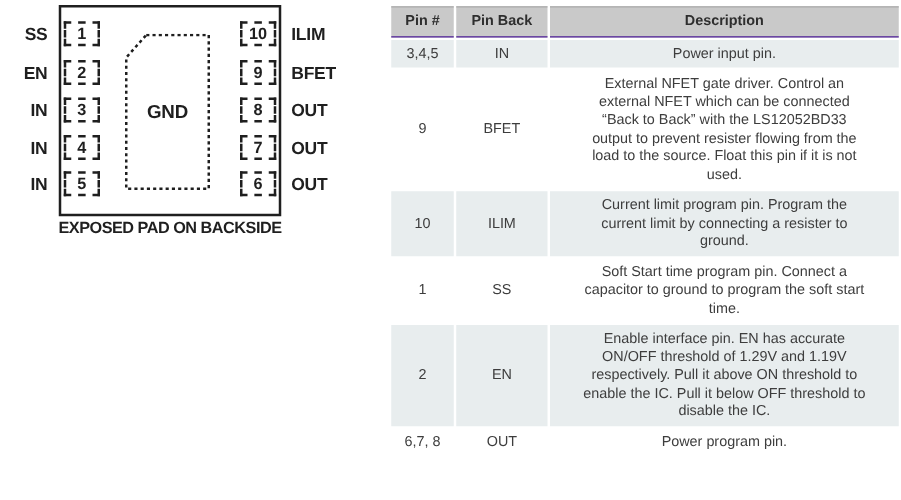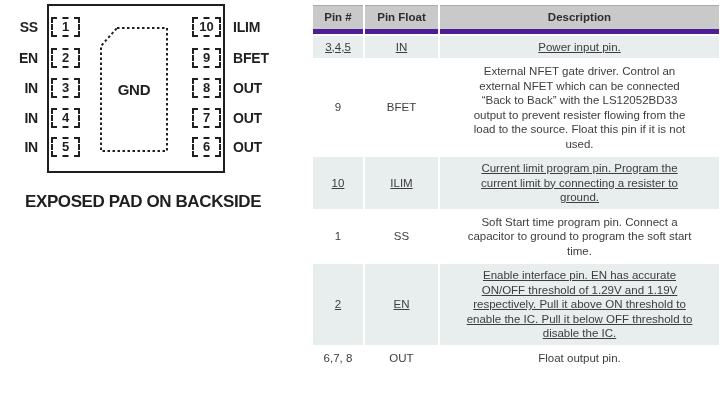--- a/index.html
+++ b/index.html
@@ -36,42 +36,42 @@
   }
   .pin-label.left{left:6px;width:32px;text-align:right;}
   .pin-label.right{left:233px;width:70px;text-align:left;}
   #gnd-pad{position:absolute;left:51px;top:21px;width:68px;height:125px;}
   #gnd-label{
     position:absolute;left:51px;top:21px;width:68px;height:125px;
     display:flex;align-items:center;justify-content:center;
     font-weight:bold;font-size:15px;letter-spacing:-0.2px;color:var(--ink);
   }
   #diagram-caption{
-    position:absolute;left:25px;top:192px;width:222px;
-    text-align:center;font-weight:bold;font-size:17px;
+    position:absolute;left:25px;top:174px;width:222px;
+    text-align:center;font-weight:bold;font-size:13px;
     letter-spacing:-0.4px;color:var(--ink);white-space:nowrap;
   }
   
   #pin-table{
     position:absolute;left:311px;top:3px;width:410px;
     border-collapse:separate;border-spacing:2px;
     font-size:11.5px;line-height:14.5px;color:var(--table-text);
     table-layout:fixed;
   }
   #pin-table th{
     background:var(--header-bg);
     font-weight:bold;font-size:11.5px;color:#2e2e2e;
     padding:4px 2px;text-align:center;vertical-align:middle;
-    border-top:1px solid #aaaaaa;border-bottom:5px solid #4c1d95;
+    border-top:1px solid #aaaaaa;border-bottom:1px solid #4c1d95;
   }
   #pin-table td{
     padding:4px 4px;text-align:center;vertical-align:middle;
     background:var(--row-bg);
   }
-  #pin-table tr.alt td{background:var(--row-alt-bg);text-decoration:underline;}
+  #pin-table tr.alt td{background:var(--row-alt-bg);}
   #pin-table td.desc{white-space:pre-line;text-align:center;}
 </style>
 </head>
 <body>
 
 <div id="diagram">
   <div id="left-labels">
       <div class="pin-label left" style="top: 17px;">SS</div>
       <div class="pin-label left" style="top: 48px;">EN</div>
       <div class="pin-label left" style="top: 78px;">IN</div>
@@ -106,21 +106,21 @@
 
 <table id="pin-table">
   <colgroup>
     <col style="width:50px">
       <col style="width:73px">
       <col>
   </colgroup>
   <thead>
     <tr>
       <th>Pin #</th>
-      <th>Pin Float</th>
+      <th>Pin Back</th>
       <th>Description</th>
     </tr>
   </thead>
   <tbody id="pin-table-body">
       <tr class="alt">
         <td class="">3,4,5</td>
         <td class="">IN</td>
         <td class="desc">Power input pin.</td>
       </tr>
       <tr class="">
@@ -152,16 +152,16 @@
         <td class="">EN</td>
         <td class="desc">Enable interface pin. EN has accurate
 ON/OFF threshold of 1.29V and 1.19V
 respectively. Pull it above ON threshold to
 enable the IC. Pull it below OFF threshold to
 disable the IC.</td>
       </tr>
       <tr class="">
         <td class="">6,7, 8</td>
         <td class="">OUT</td>
-        <td class="desc">Float output pin.</td>
+        <td class="desc">Power program pin.</td>
       </tr>
     </tbody>
 </table>
 
 </body></html>

